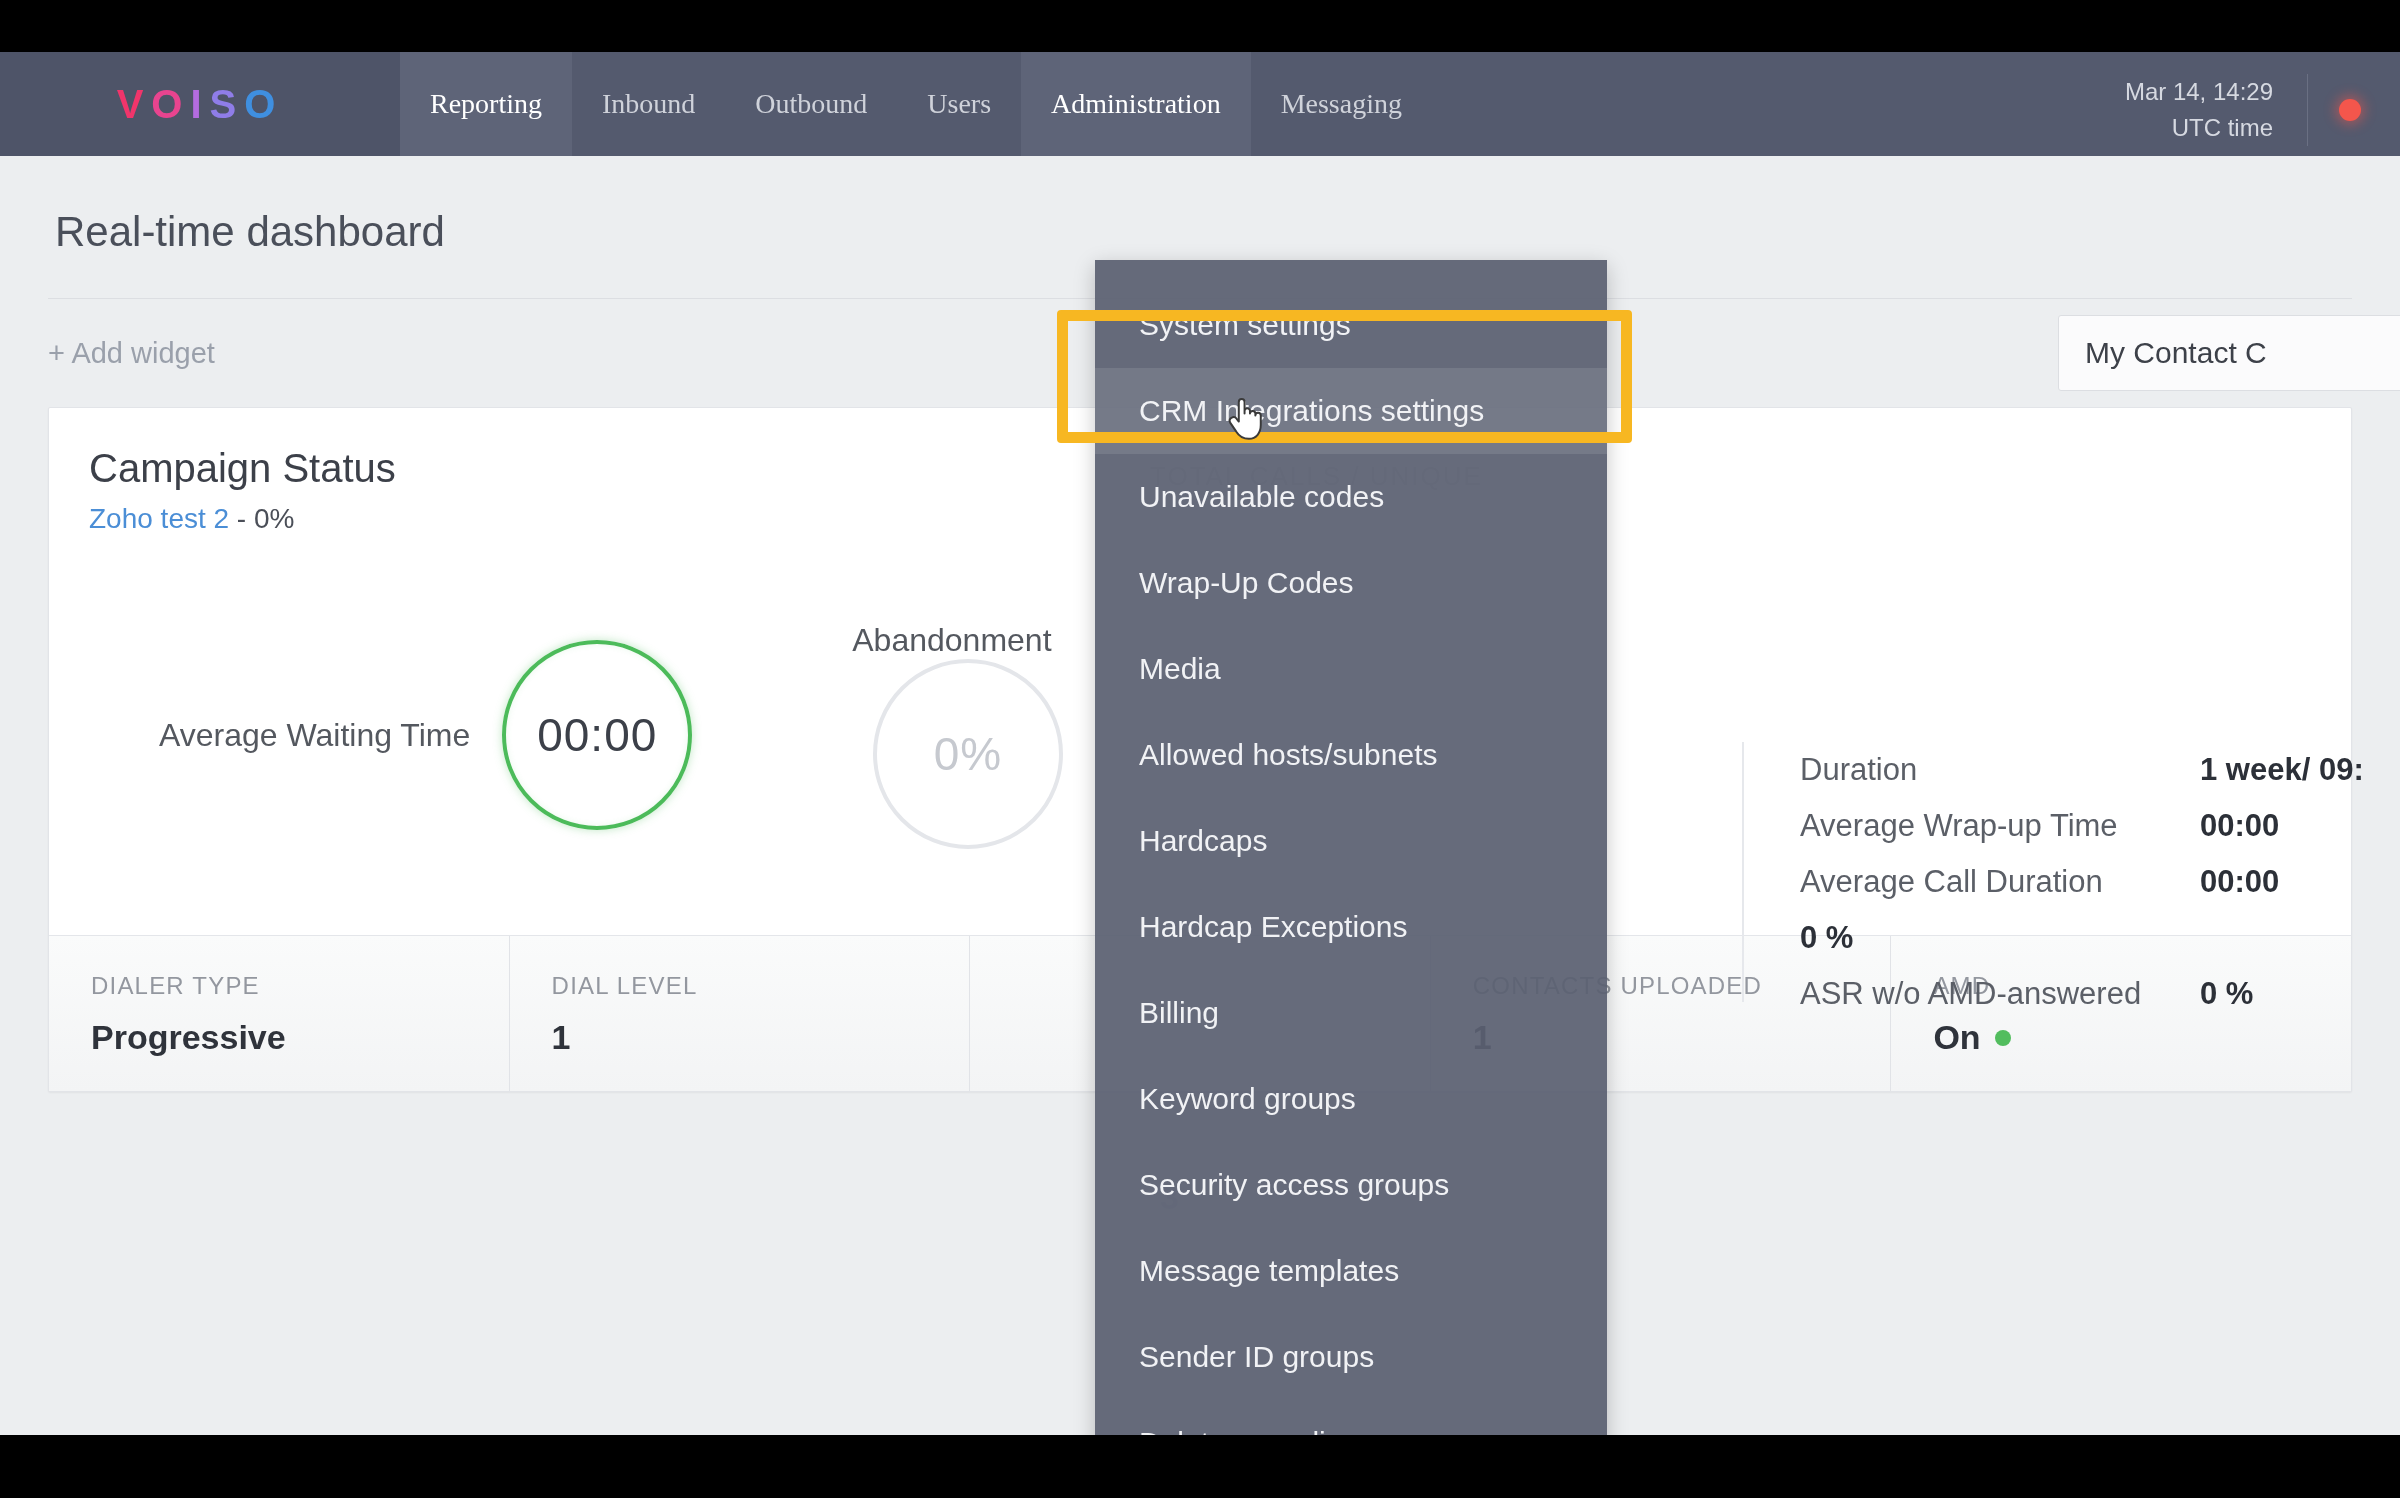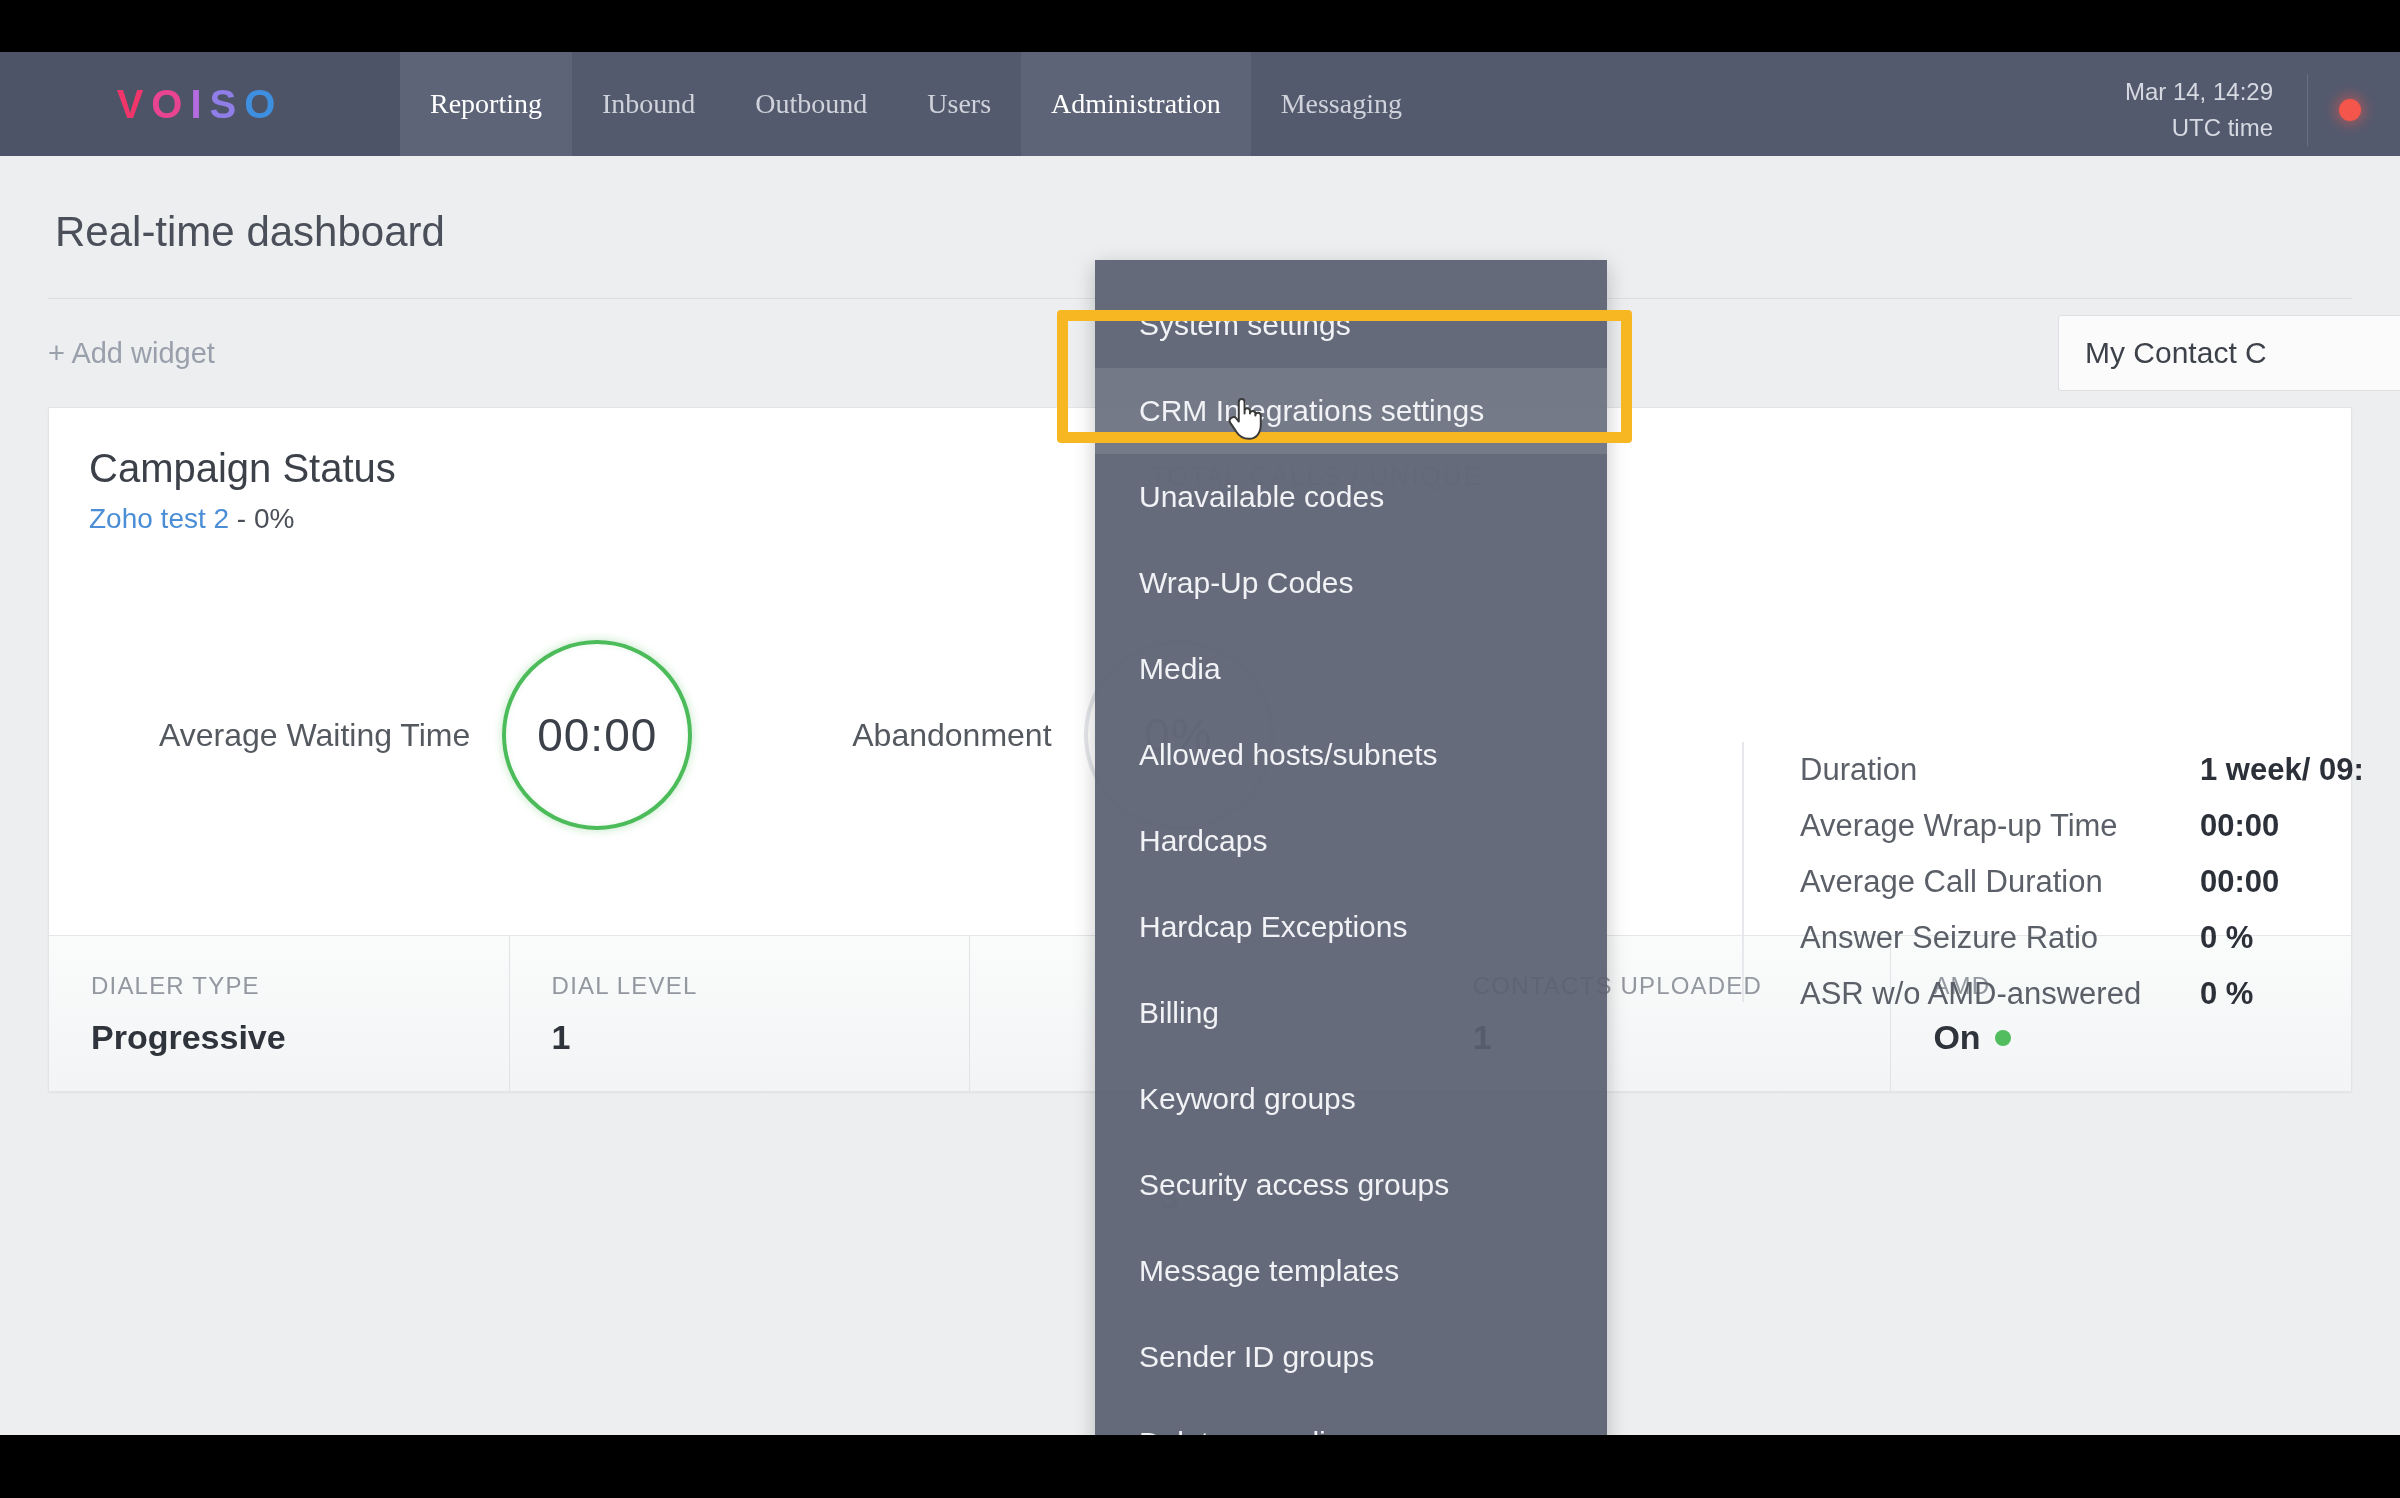--- a/index.html
+++ b/index.html
@@ -395,21 +395,21 @@
         </div>
 
         <div class="gauges">
           <div class="gauge-block" style="margin-left:110px;">
             <div class="gauge-label">Average Waiting Time</div>
             <div class="ring green">
               <span>00:00</span>
             </div>
           </div>
 
-          <div class="gauge-block" style="margin-left:160px;">
+          <div class="gauge-block" style="margin-left:160px;flex-direction:column;">
             <div class="gauge-label">Abandonment</div>
             <div class="ring grey">
               <span>0%</span>
             </div>
           </div>
         </div>
 
         <div class="stats">
           <div class="stat">
             <div class="stat-label">DIALER TYPE</div>
@@ -444,21 +444,20 @@
         </div>
         <div class="metric-row">
           <div class="metric-name">Average Wrap-up Time</div>
           <div class="metric-val">00:00</div>
         </div>
         <div class="metric-row">
           <div class="metric-name">Average Call Duration</div>
           <div class="metric-val">00:00</div>
         </div>
         <div class="metric-row">
-          <div class="metric-name">Answer Seizure Ratio</div>
           <div class="metric-val">0 %</div>
         </div>
         <div class="metric-row">
           <div class="metric-name">ASR w/o AMD-answered</div>
           <div class="metric-val">0 %</div>
         </div>
       </div>
 
       <div class="ghost" style="left:1150px; top:305px; font-size:26px; letter-spacing:2px; opacity:.55;">TOTAL CALLS / UNIQUE</div>
       <div class="ghost" style="left:1160px; top:1022px; font-size:34px; font-weight:700; opacity:.5;">3</div>

